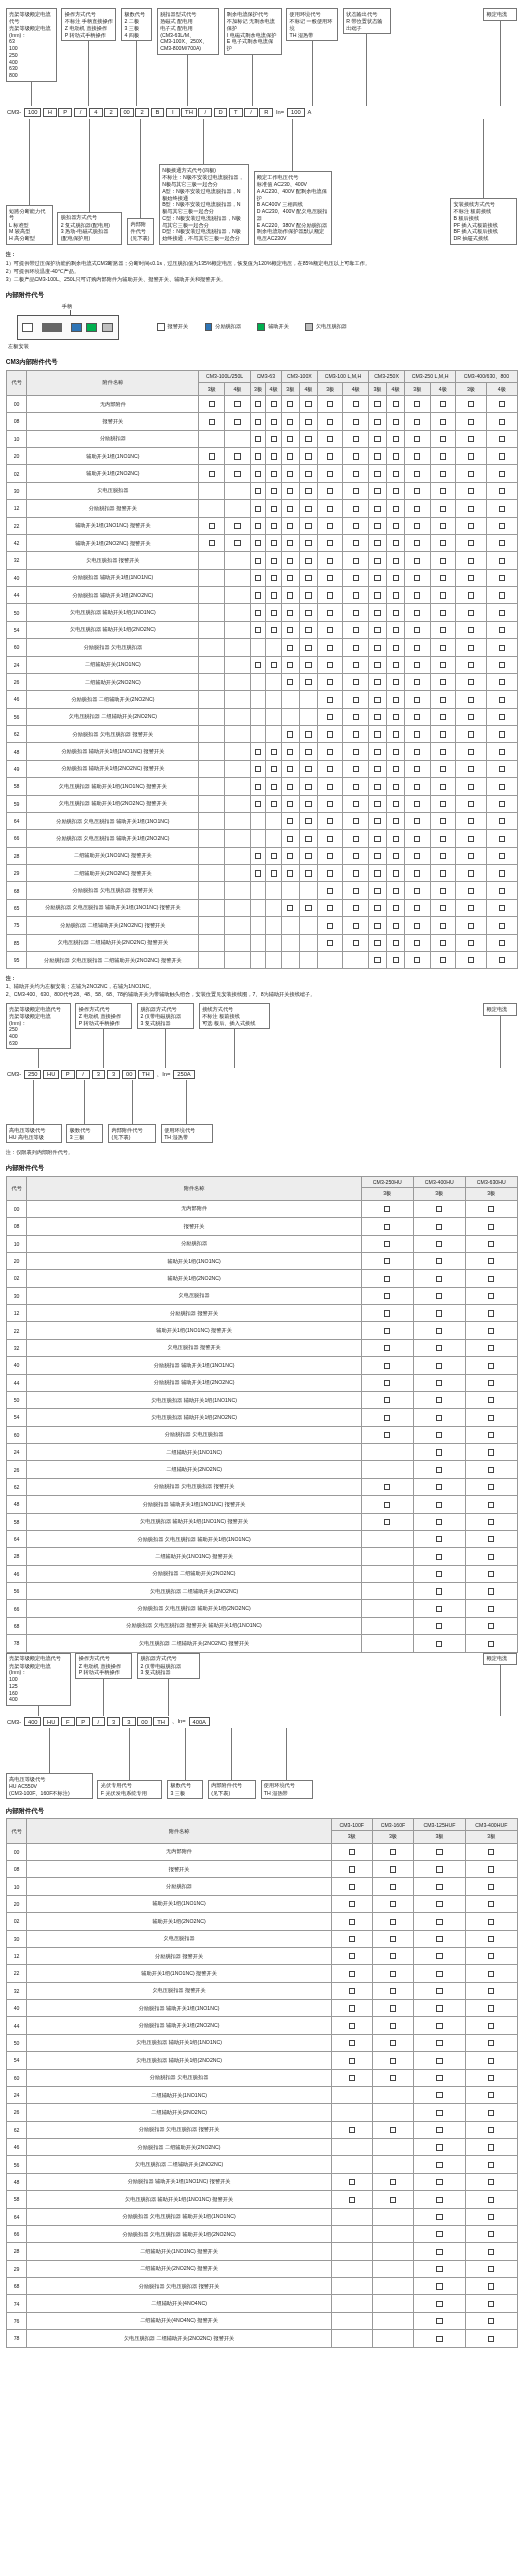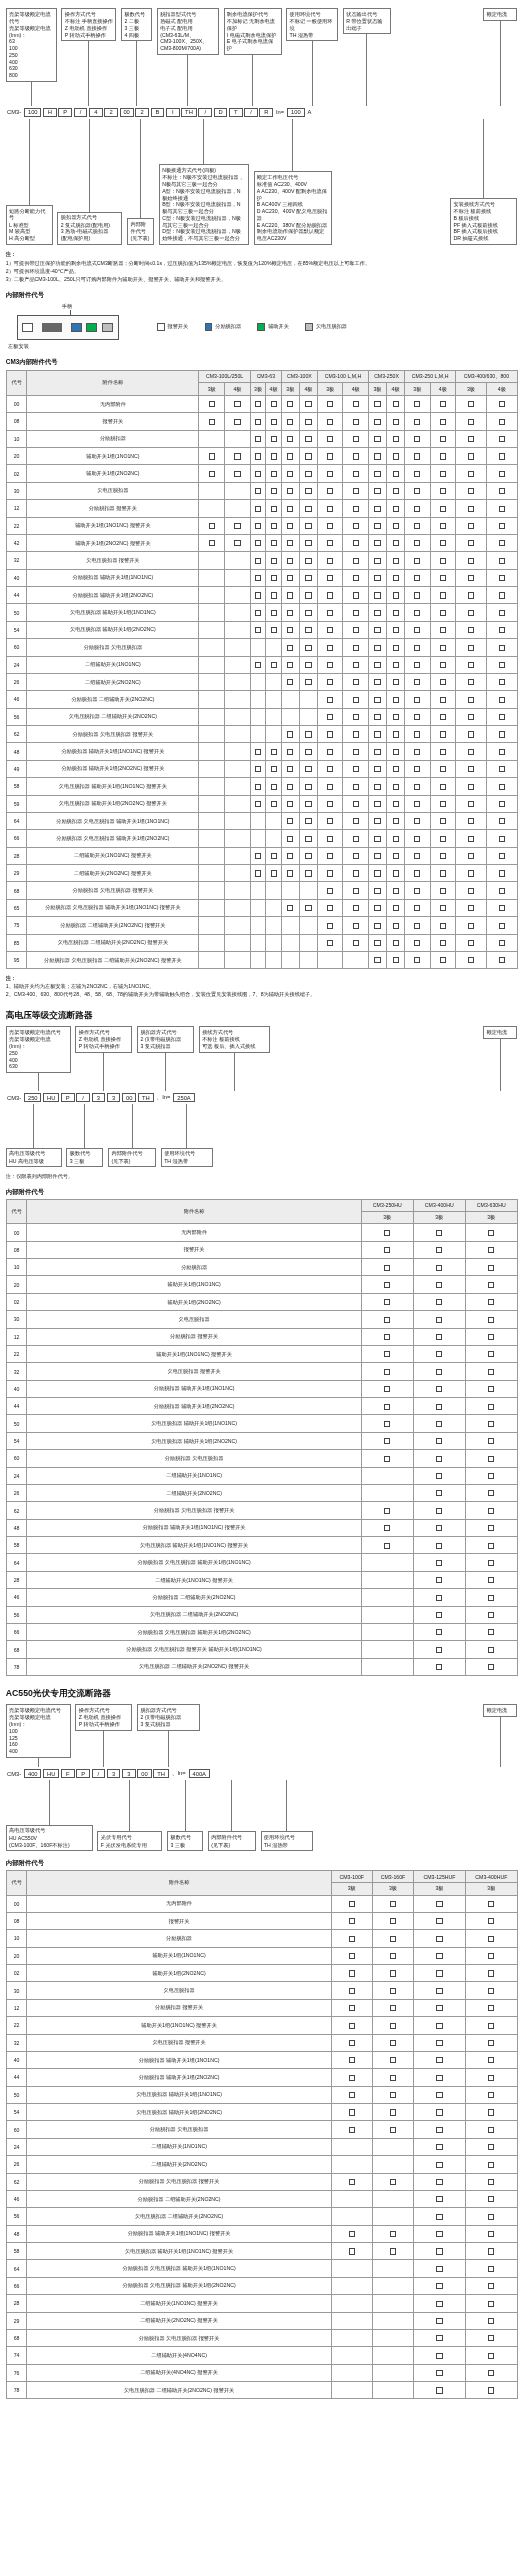--- a/index.html
+++ b/index.html
@@ -885,21 +885,20 @@
         </tbody>
       </table>
     </div>
 
   <div class="notes">
     <div class="note-label">注：</div>
     <div class="note-line">1、辅助开关均为左极安装；左辅为2NO2NC，右辅为1NO1NC。</div>
     <div class="note-line">2、CM3-400、630、800代号28、48、58、68、78的辅助开关为带辅助触头组合，安装位置见安装接线图，7、8为辅助开关接线端子。</div>
   </div>
 
-  <h2 class="section-heading">高电压等级交流断路器</h2>
   <div id="ord2" class="ordering">
       <div class="ob-row">
         <div class="ob-wrap" style="width: 65px; height: 65px;">
           <div class="obox">
             <div class="obox-title">壳架等级额定电流代号</div>
             <div class="obox-line">壳架等级额定电流(Inm)：</div>
             <div class="obox-line">250</div>
             <div class="obox-line">400</div>
             <div class="obox-line">630</div>
           </div>
@@ -1179,21 +1178,20 @@
             <td class="cell-code">78</td>
             <td class="cell-name">欠电压脱扣器 二组辅助开关(2NO2NC) 报警开关</td>
             <td class="cell-avail"></td>
             <td class="cell-avail"><span class="mkbox"></span></td>
             <td class="cell-avail"><span class="mkbox"></span></td>
           </tr>
         </tbody>
       </table>
     </div>
 
-  <h2 class="section-heading">AC550光伏专用交流断路器</h2>
   <div id="ord3" class="ordering">
       <div class="ob-row">
         <div class="ob-wrap" style="width: 65px; height: 63px;">
           <div class="obox">
             <div class="obox-title">壳架等级额定电流代号</div>
             <div class="obox-line">壳架等级额定电流(Inm)：</div>
             <div class="obox-line">100</div>
             <div class="obox-line">125</div>
             <div class="obox-line">160</div>
             <div class="obox-line">400</div>

